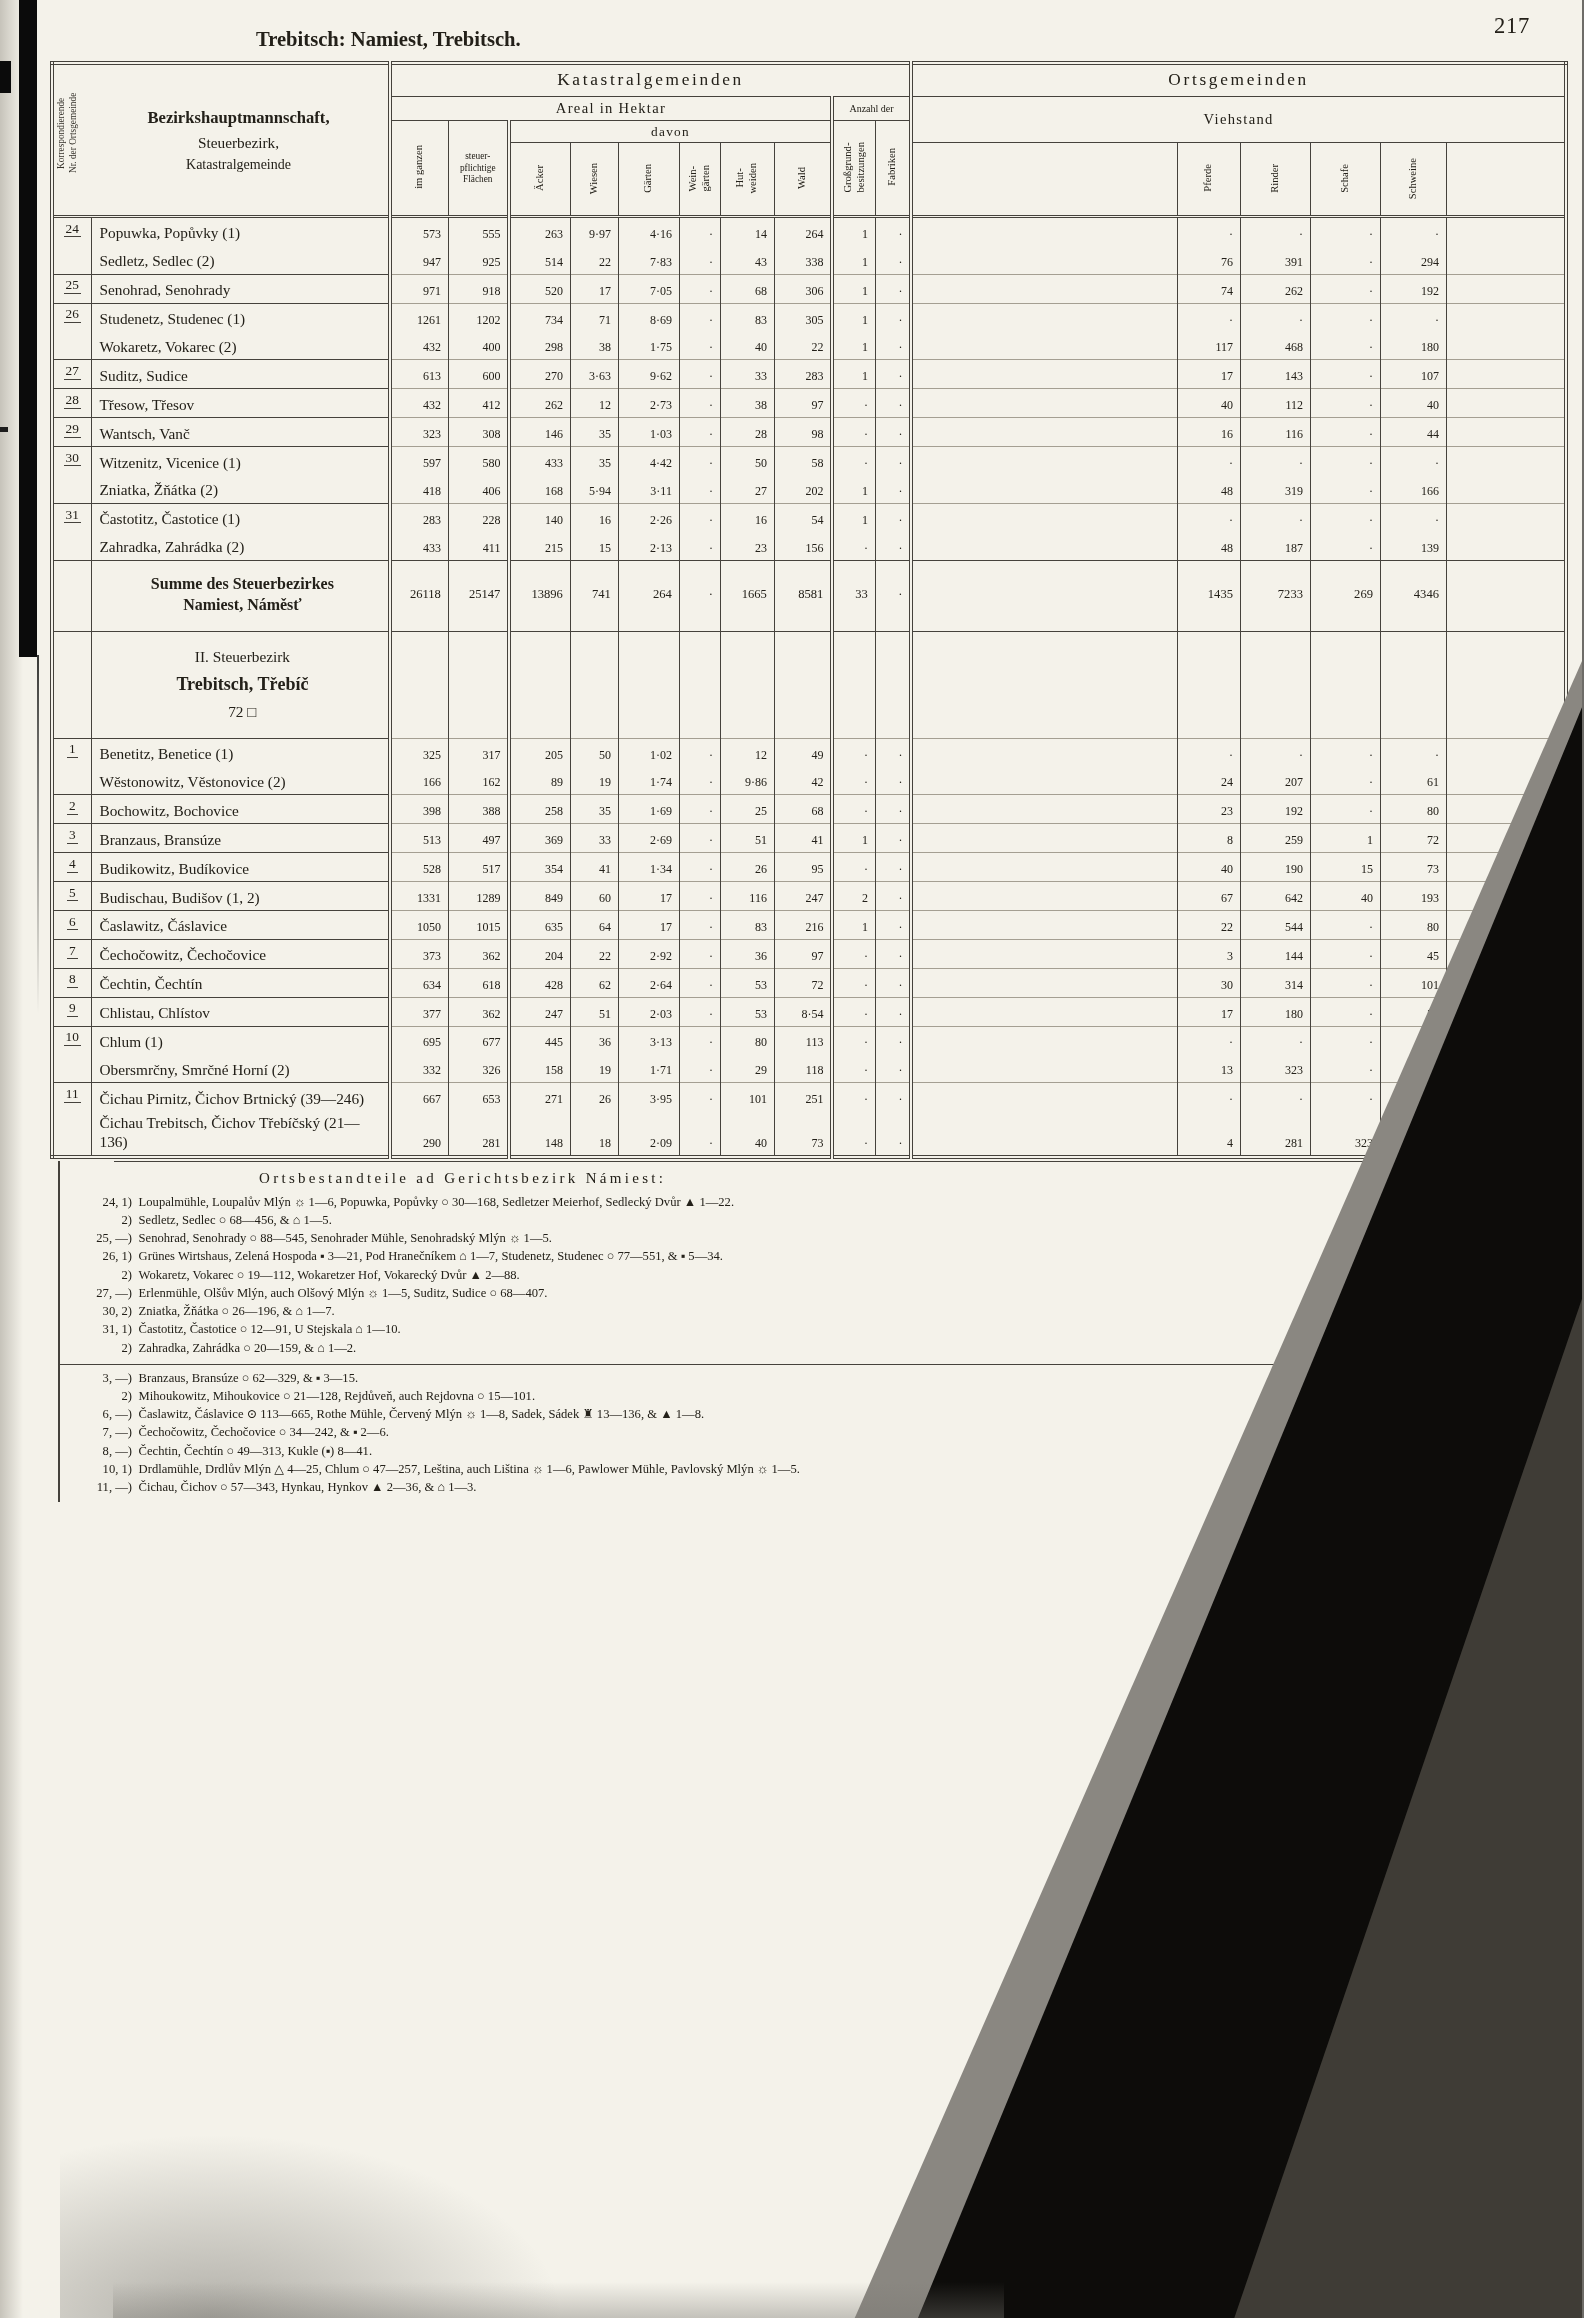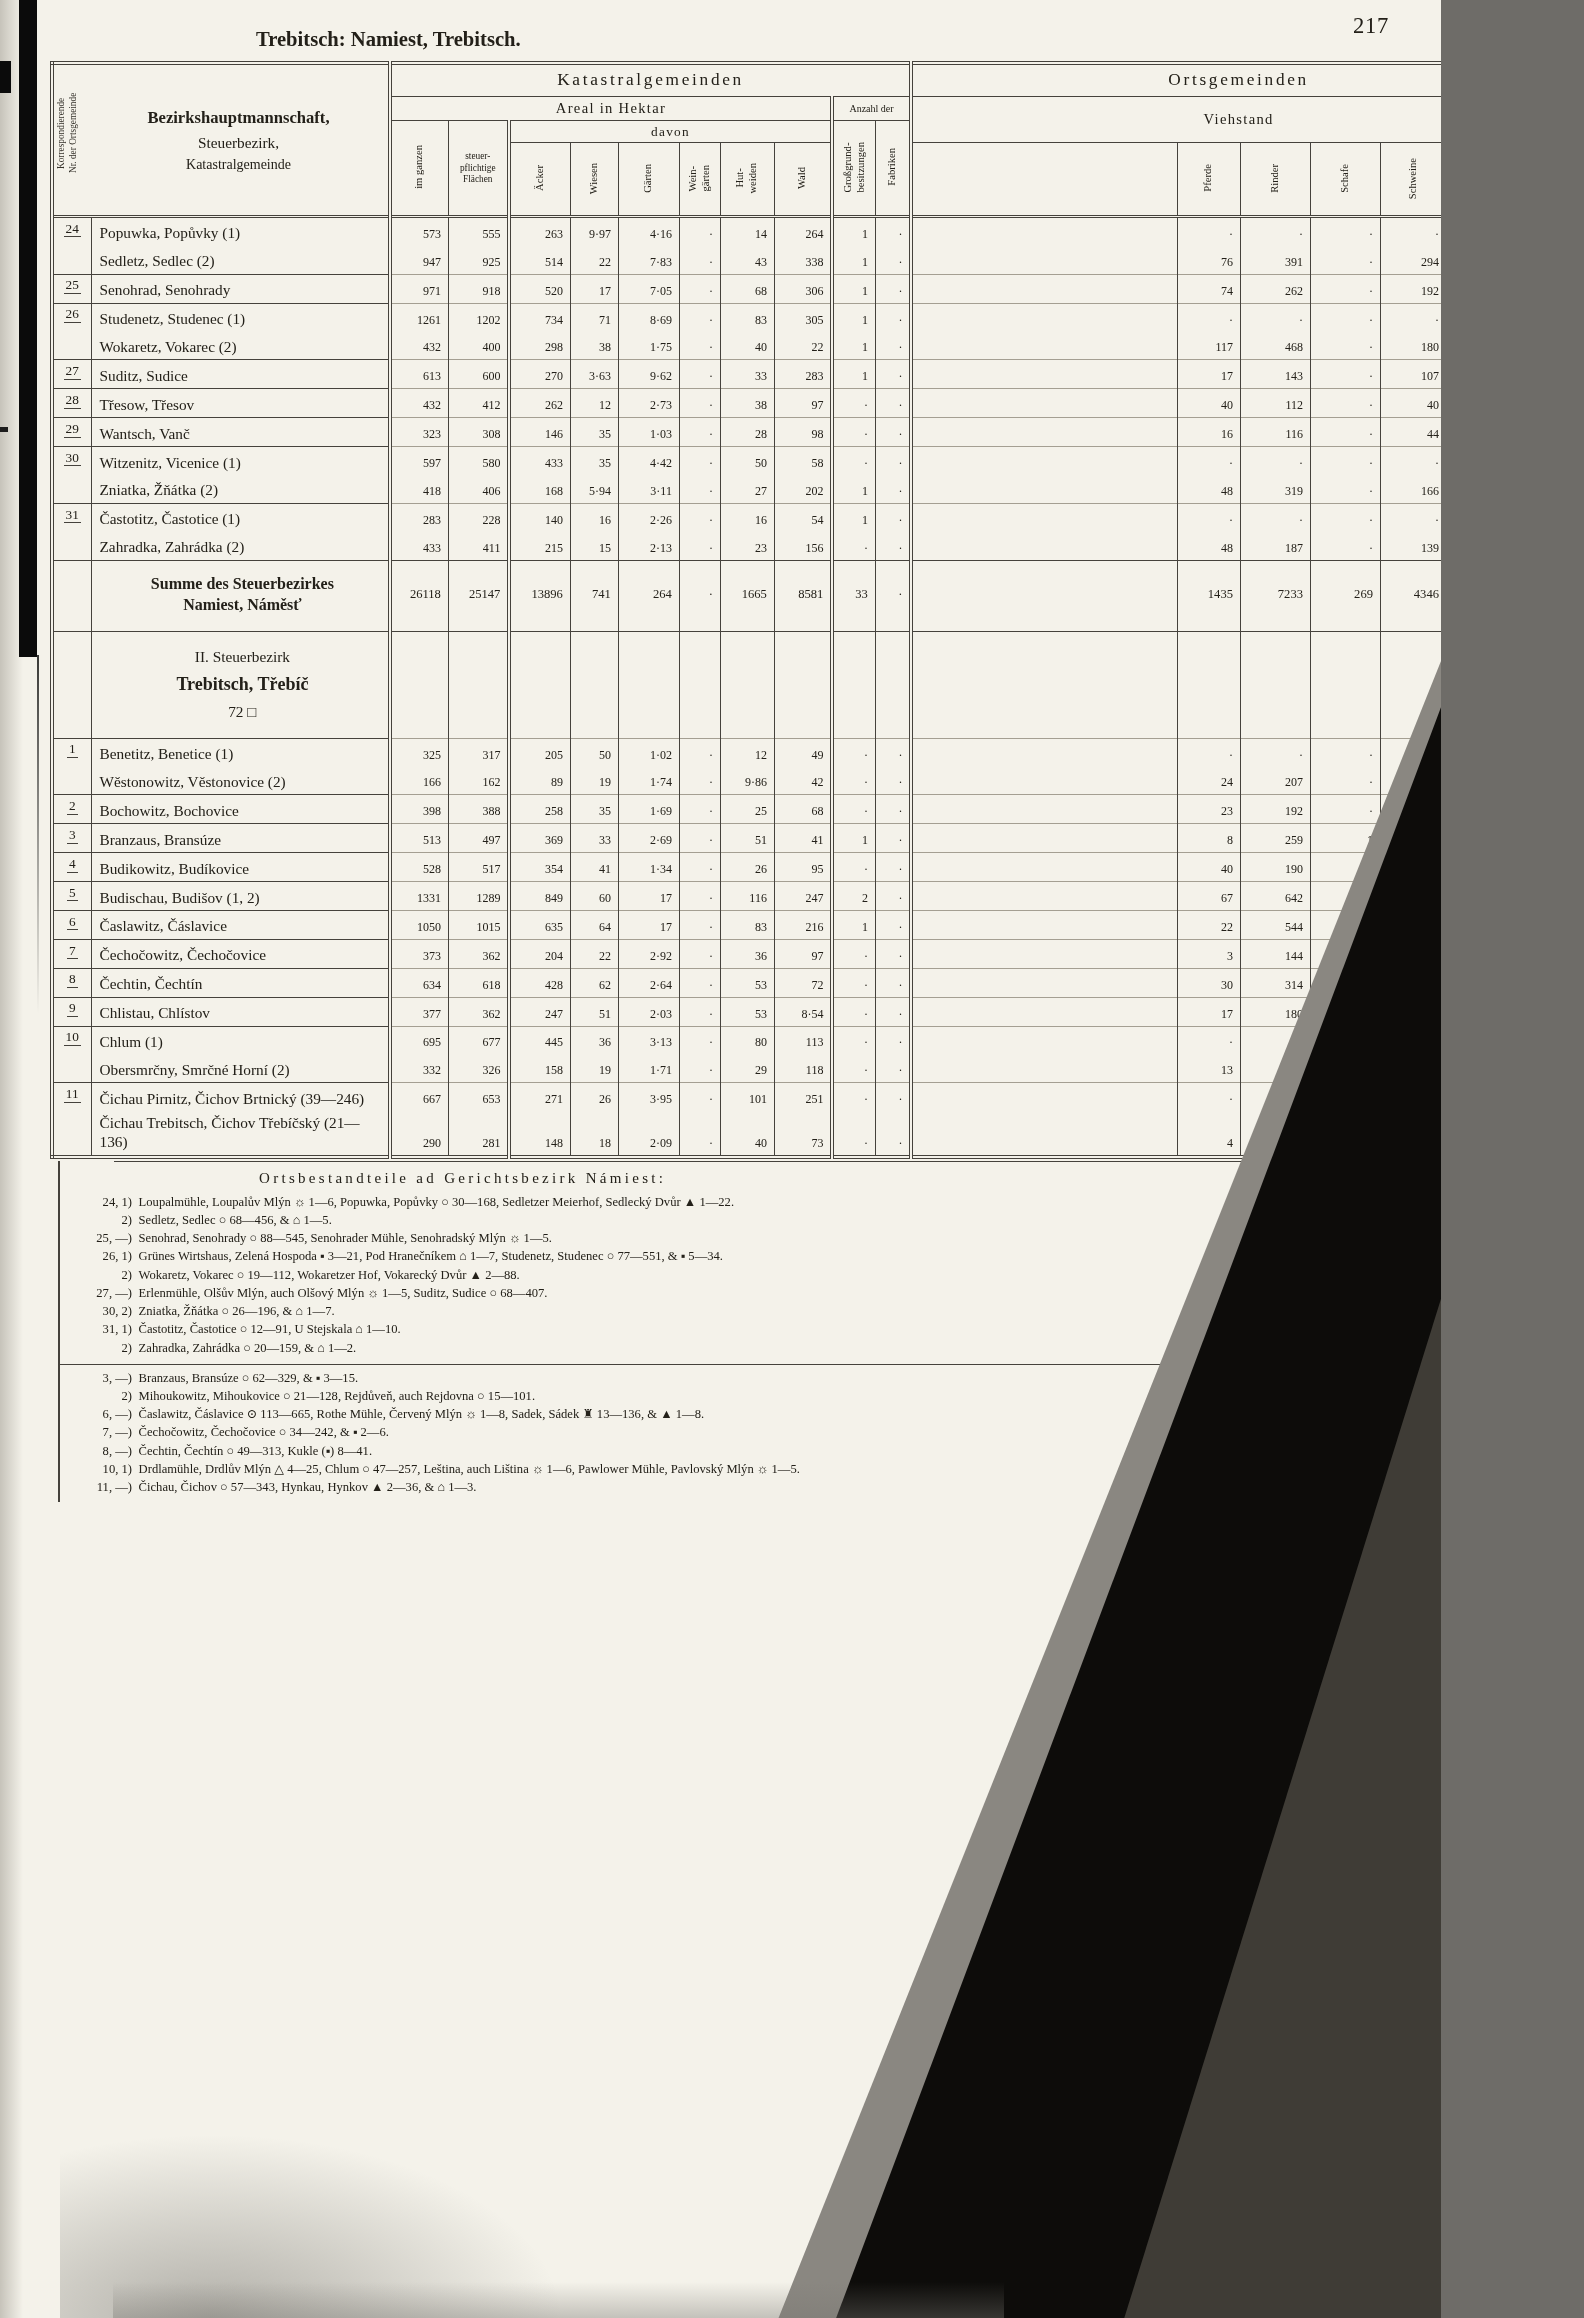--- a/index.html
+++ b/index.html
@@ -1,17 +1,17 @@
 <!DOCTYPE html>
 <html style="font-size:10.6px"><head>
 <meta charset="utf-8">
 <style>
   html,body{margin:0;padding:0}
   body{background:#6e6c68}
-  .page{position:relative;width:1441px;height:2319px;background:#f4f2ea;font-family:"Liberation Serif","DejaVu Serif",serif;color:#232019;overflow:hidden}
+  .page{position:relative;width:1582px;height:2319px;background:#f4f2ea;font-family:"Liberation Serif","DejaVu Serif",serif;color:#232019;overflow:hidden}
   
   .gutter{position:absolute;left:0;top:0;width:22.6px;height:100%;background:linear-gradient(to right,#c6c3ba,#f4f2ea)}
   .bar-left{position:absolute;left:18.6px;top:0;width:18.6px;height:657px;background:#0b0b0b}
   .notch-left{position:absolute;left:0;top:61px;width:10.6px;height:32px;background:#0b0b0b}
   .tick-left{position:absolute;left:0;top:427px;width:8px;height:4.7px;background:#1c1c1c}
   .edge-line{position:absolute;left:37px;top:655px;width:2px;height:359px;background:linear-gradient(#3a3a38,rgba(0,0,0,0))}
   .wedge{position:absolute;inset:0;pointer-events:none}
   .wedge-gray{position:absolute;inset:0;background:#8a8781;clip-path:polygon(100% 28.5%,100% 100%,54% 100%)}
   .wedge-black{position:absolute;inset:0;background:#0d0c0a;clip-path:polygon(100% 30.5%,100% 100%,58% 100%)}
   .wedge-inner{position:absolute;inset:0;background:#3f3c36;clip-path:polygon(100% 56%,100% 100%,78% 100%)}

